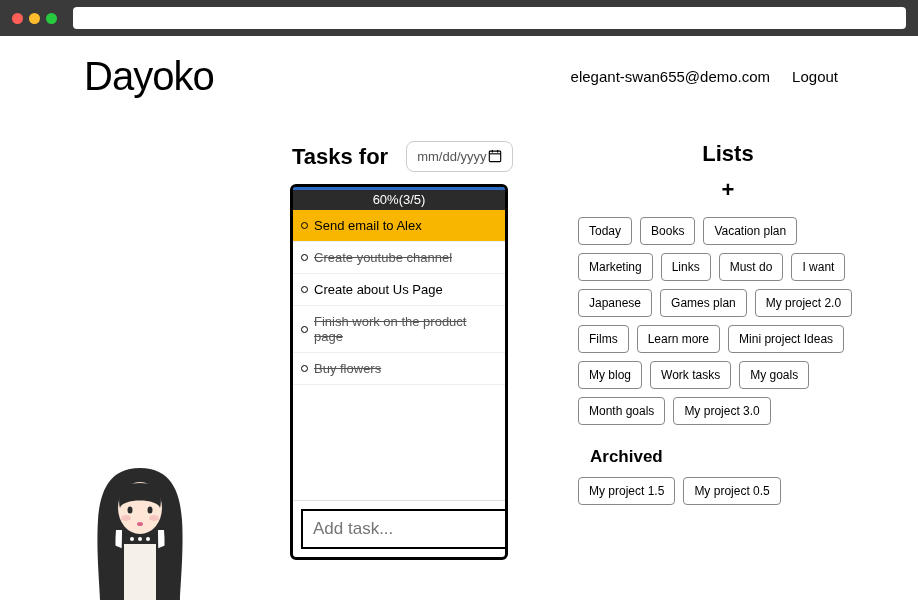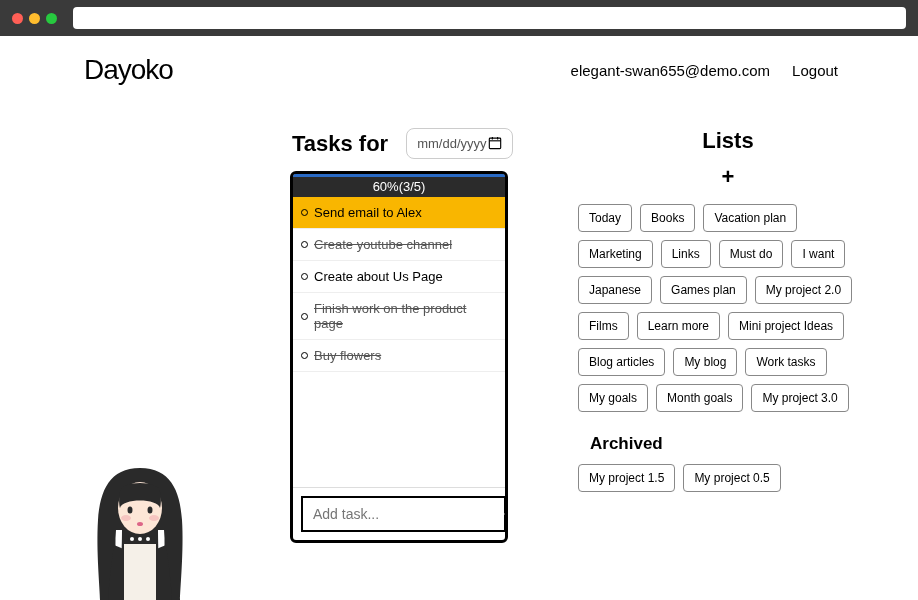--- a/index.html
+++ b/index.html
@@ -26,21 +26,21 @@
       margin-left: 8px;
     }
     
     .app-header {
       display: flex;
       justify-content: space-between;
       align-items: center;
       padding: 18px 80px 12px 84px;
     }
     .logo {
-      font-size: 28px;
+      font-size: 40px;
       font-weight: 300;
       letter-spacing: -1px;
     }
     .header-right { display: flex; gap: 22px; align-items: center; font-size: 15px; }
     
     .main-grid {
       display: grid;
       grid-template-columns: 1fr 260px 300px;
       gap: 40px;
       padding: 30px 40px 0 0;
@@ -106,21 +106,21 @@
       display: flex;
       border-top: 1px solid #ddd;
       padding: 8px;
       gap: 0;
     }
     .add-task-input {
       flex: 1;
       border: 2px solid #000;
       border-right: none;
       padding: 8px 10px;
-      font-size: 14px;
+      font-size: 17px;
       outline: none;
       color: #888;
     }
     .add-task-btn {
       width: 36px;
       background: #000;
       color: #fff;
       display: flex;
       align-items: center;
       justify-content: center;
@@ -244,21 +244,20 @@
         <div class="pill">Marketing</div>
         <div class="pill">Links</div>
         <div class="pill">Must do</div>
         <div class="pill">I want</div>
         <div class="pill">Japanese</div>
         <div class="pill">Games plan</div>
         <div class="pill">My project 2.0</div>
         <div class="pill">Films</div>
         <div class="pill">Learn more</div>
         <div class="pill">Mini project Ideas</div>
-        <div class="pill">Blog articles</div>
         <div class="pill">My blog</div>
         <div class="pill">Work tasks</div>
         <div class="pill">My goals</div>
         <div class="pill">Month goals</div>
         <div class="pill">My project 3.0</div>
       </div>
     <div class="archived-title">Archived</div>
     <div class="list-pills" id="archived-pills">
         <div class="pill">My project 1.5</div>
         <div class="pill">My project 0.5</div>

